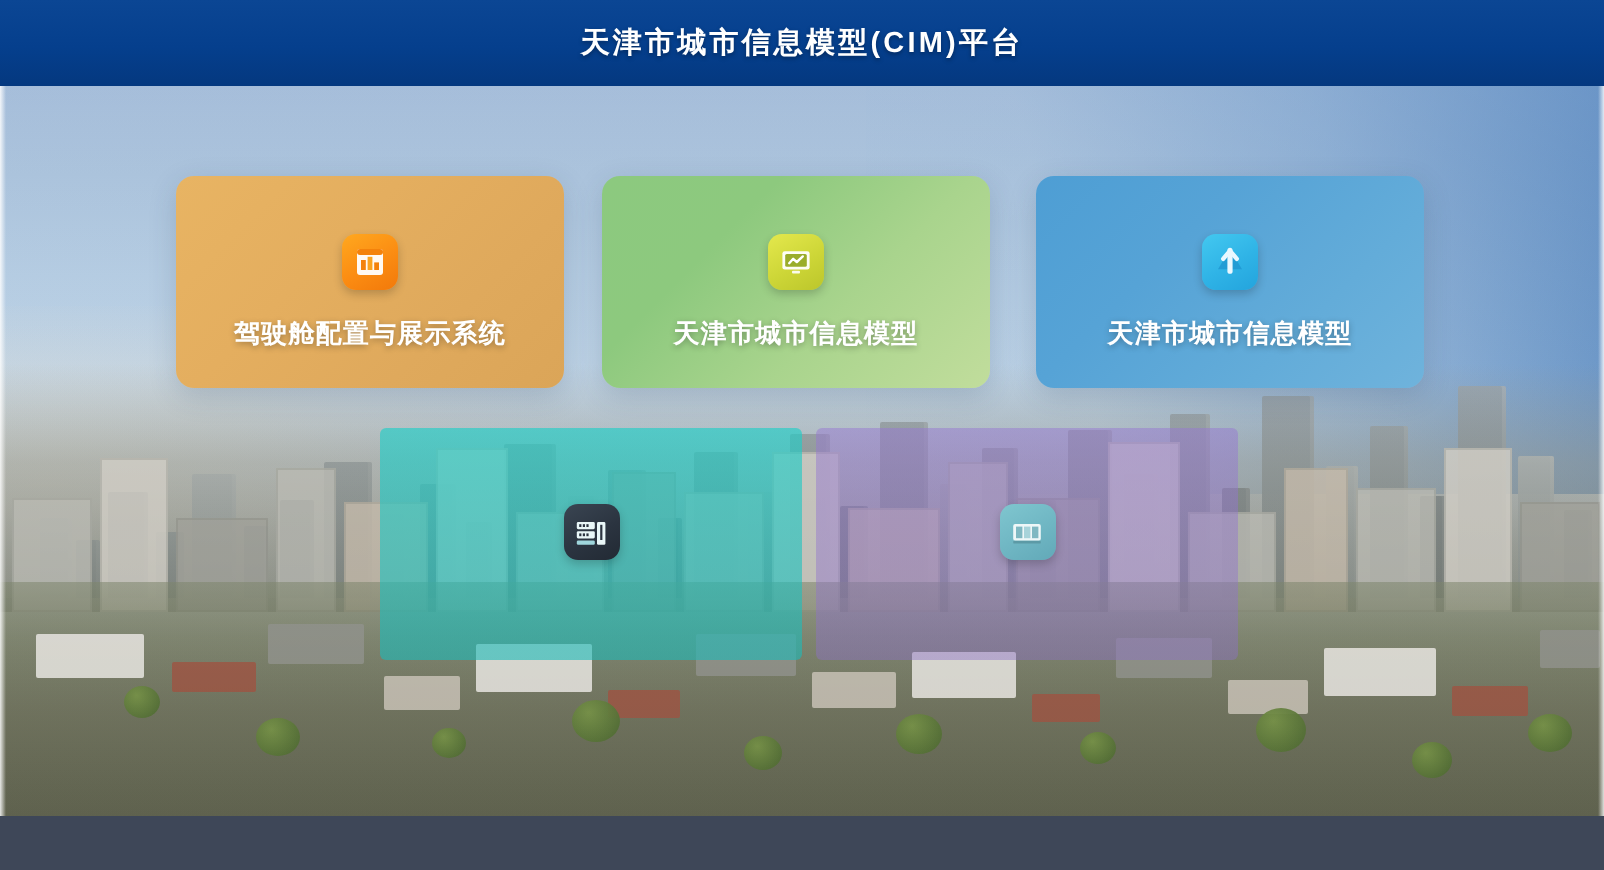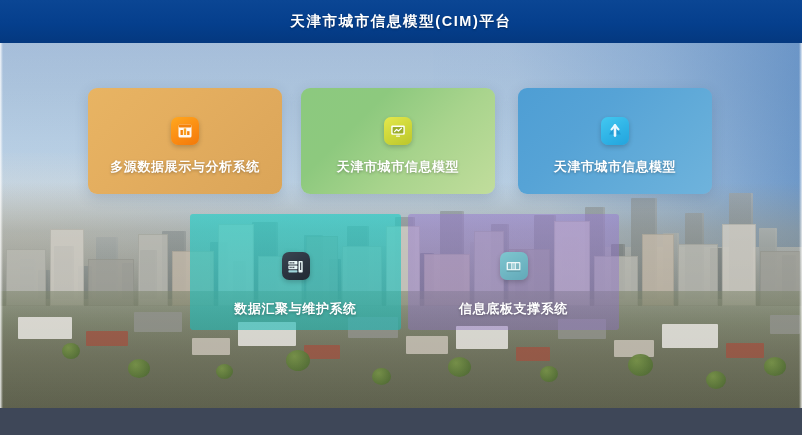--- a/index.html
+++ b/index.html
@@ -375,21 +375,21 @@
         <div class="app-icon ic-chart">
           <svg width="18" height="18" viewBox="0 0 18 18" aria-hidden="true">
             <rect x="2.5" y="2.5" width="13" height="13" rx="1.5" fill="#ffffff" opacity=".95"></rect>
             <rect x="2.5" y="2.5" width="13" height="3" rx="1.5" fill="#f4820b"></rect>
             <rect x="4.5" y="8" width="2.4" height="5" fill="#f4820b"></rect>
             <rect x="7.8" y="6.4" width="2.4" height="6.6" fill="#fba31f"></rect>
             <rect x="11.1" y="9.2" width="2.4" height="3.8" fill="#f4820b"></rect>
           </svg>
         </div>
       </div>
-      <div class="card-label">多源数据展示与分析系统</div>
+      <div class="card-label">驾驶舱配置与展示系统</div>
     </div>
   </div>
 
   <div class="card card-top" id="card-2">
     <div class="card-inner">
       <div class="card-icon">
         <div class="app-icon ic-monitor">
           <svg width="18" height="18" viewBox="0 0 18 18" aria-hidden="true">
             <rect x="2.2" y="3.6" width="13.6" height="9.2" rx="1.2" fill="#ffffff" opacity=".95"></rect>
             <rect x="3.6" y="5" width="10.8" height="6.4" rx=".8" fill="#9aad2a"></rect>
@@ -429,36 +429,34 @@
             <rect x="3.6" y="5.1" width="1.1" height="1.4" fill="#2b3440"></rect>
             <rect x="5.4" y="5.1" width="1.1" height="1.4" fill="#2b3440"></rect>
             <rect x="7.2" y="5.1" width="1.1" height="1.4" fill="#2b3440"></rect>
             <rect x="3.6" y="9.7" width="1.1" height="1.4" fill="#2b3440"></rect>
             <rect x="5.4" y="9.7" width="1.1" height="1.4" fill="#2b3440"></rect>
             <rect x="7.2" y="9.7" width="1.1" height="1.4" fill="#2b3440"></rect>
             <rect x="14.1" y="5.4" width="1.1" height="7.6" fill="#2b3440"></rect>
           </svg>
         </div>
       </div>
-      <div class="card-label">数据汇聚与维护系统</div>
     </div>
   </div>
 
   <div class="card card-bot" id="card-5">
     <div class="card-inner">
       <div class="card-icon">
         <div class="app-icon ic-base">
           <svg width="19" height="19" viewBox="0 0 19 19" aria-hidden="true">
             <rect x="2.6" y="5" width="13.8" height="8.4" rx="1" fill="#eef7f8"></rect>
             <rect x="4" y="6.3" width="3.2" height="5.8" fill="#7fb8c2"></rect>
             <rect x="8" y="6.3" width="3.2" height="5.8" fill="#a7d3da"></rect>
             <rect x="12" y="6.3" width="3.2" height="5.8" fill="#7fb8c2"></rect>
             <rect x="2.6" y="13.4" width="13.8" height="1.4" rx=".6" fill="#5c9aa6"></rect>
           </svg>
         </div>
       </div>
-      <div class="card-label">信息底板支撑系统</div>
     </div>
   </div>
 
   <div class="footer"></div>
 
 </div>
 
 </body></html>

